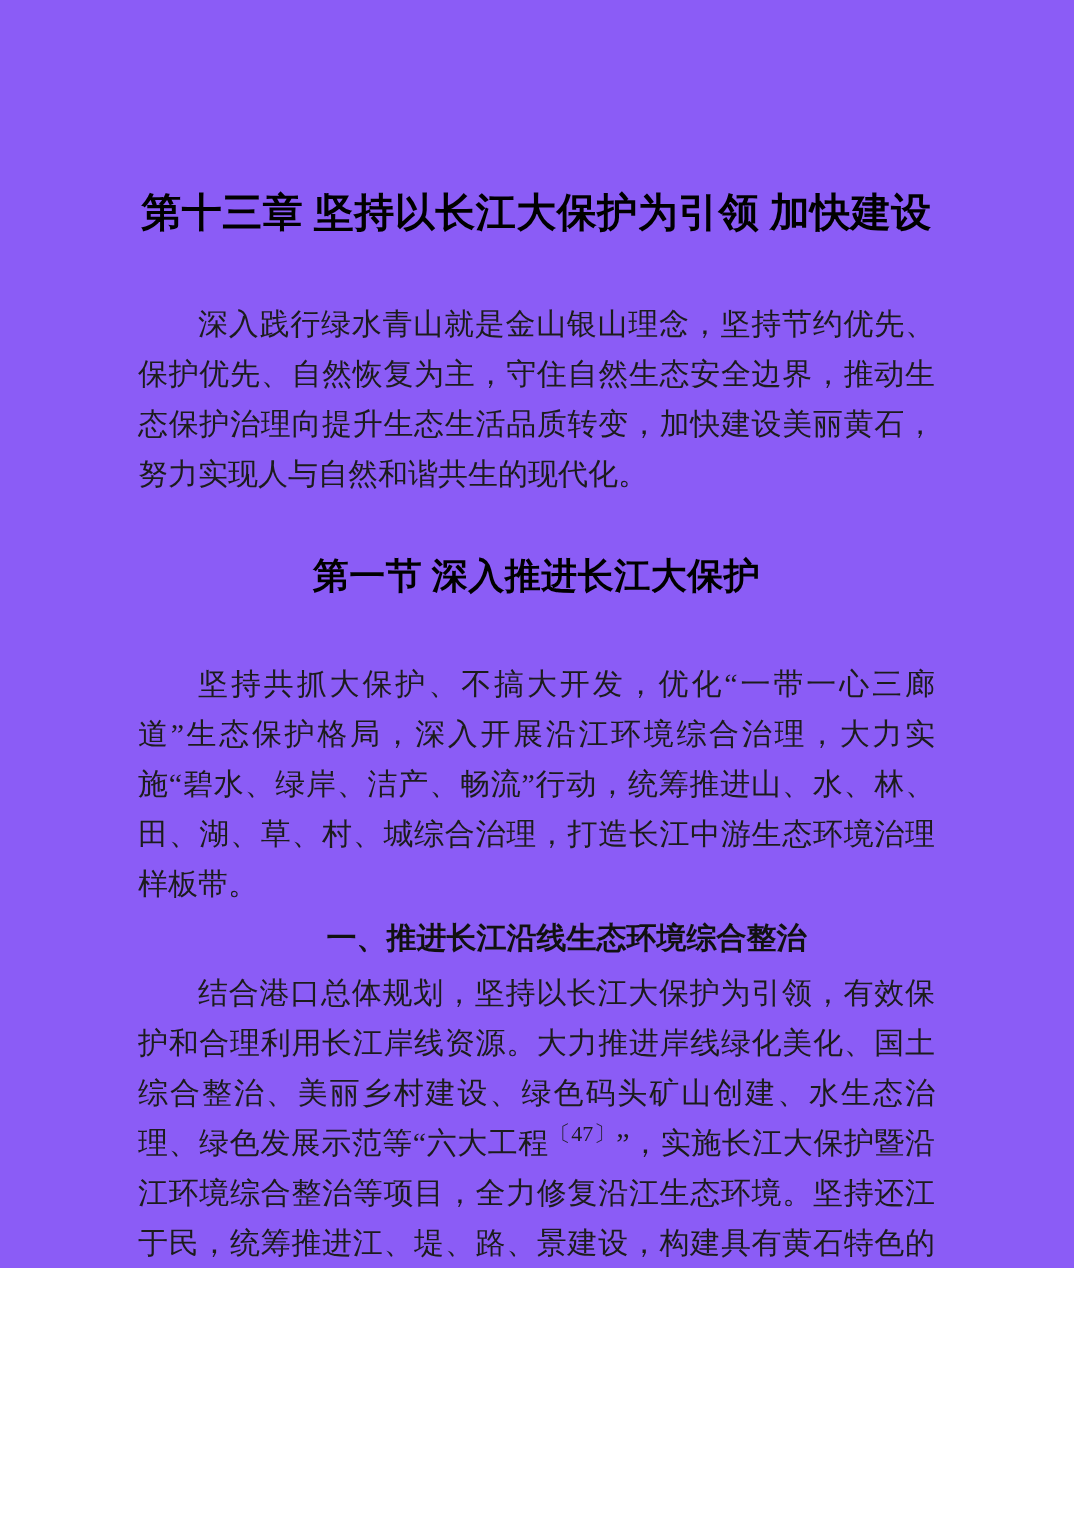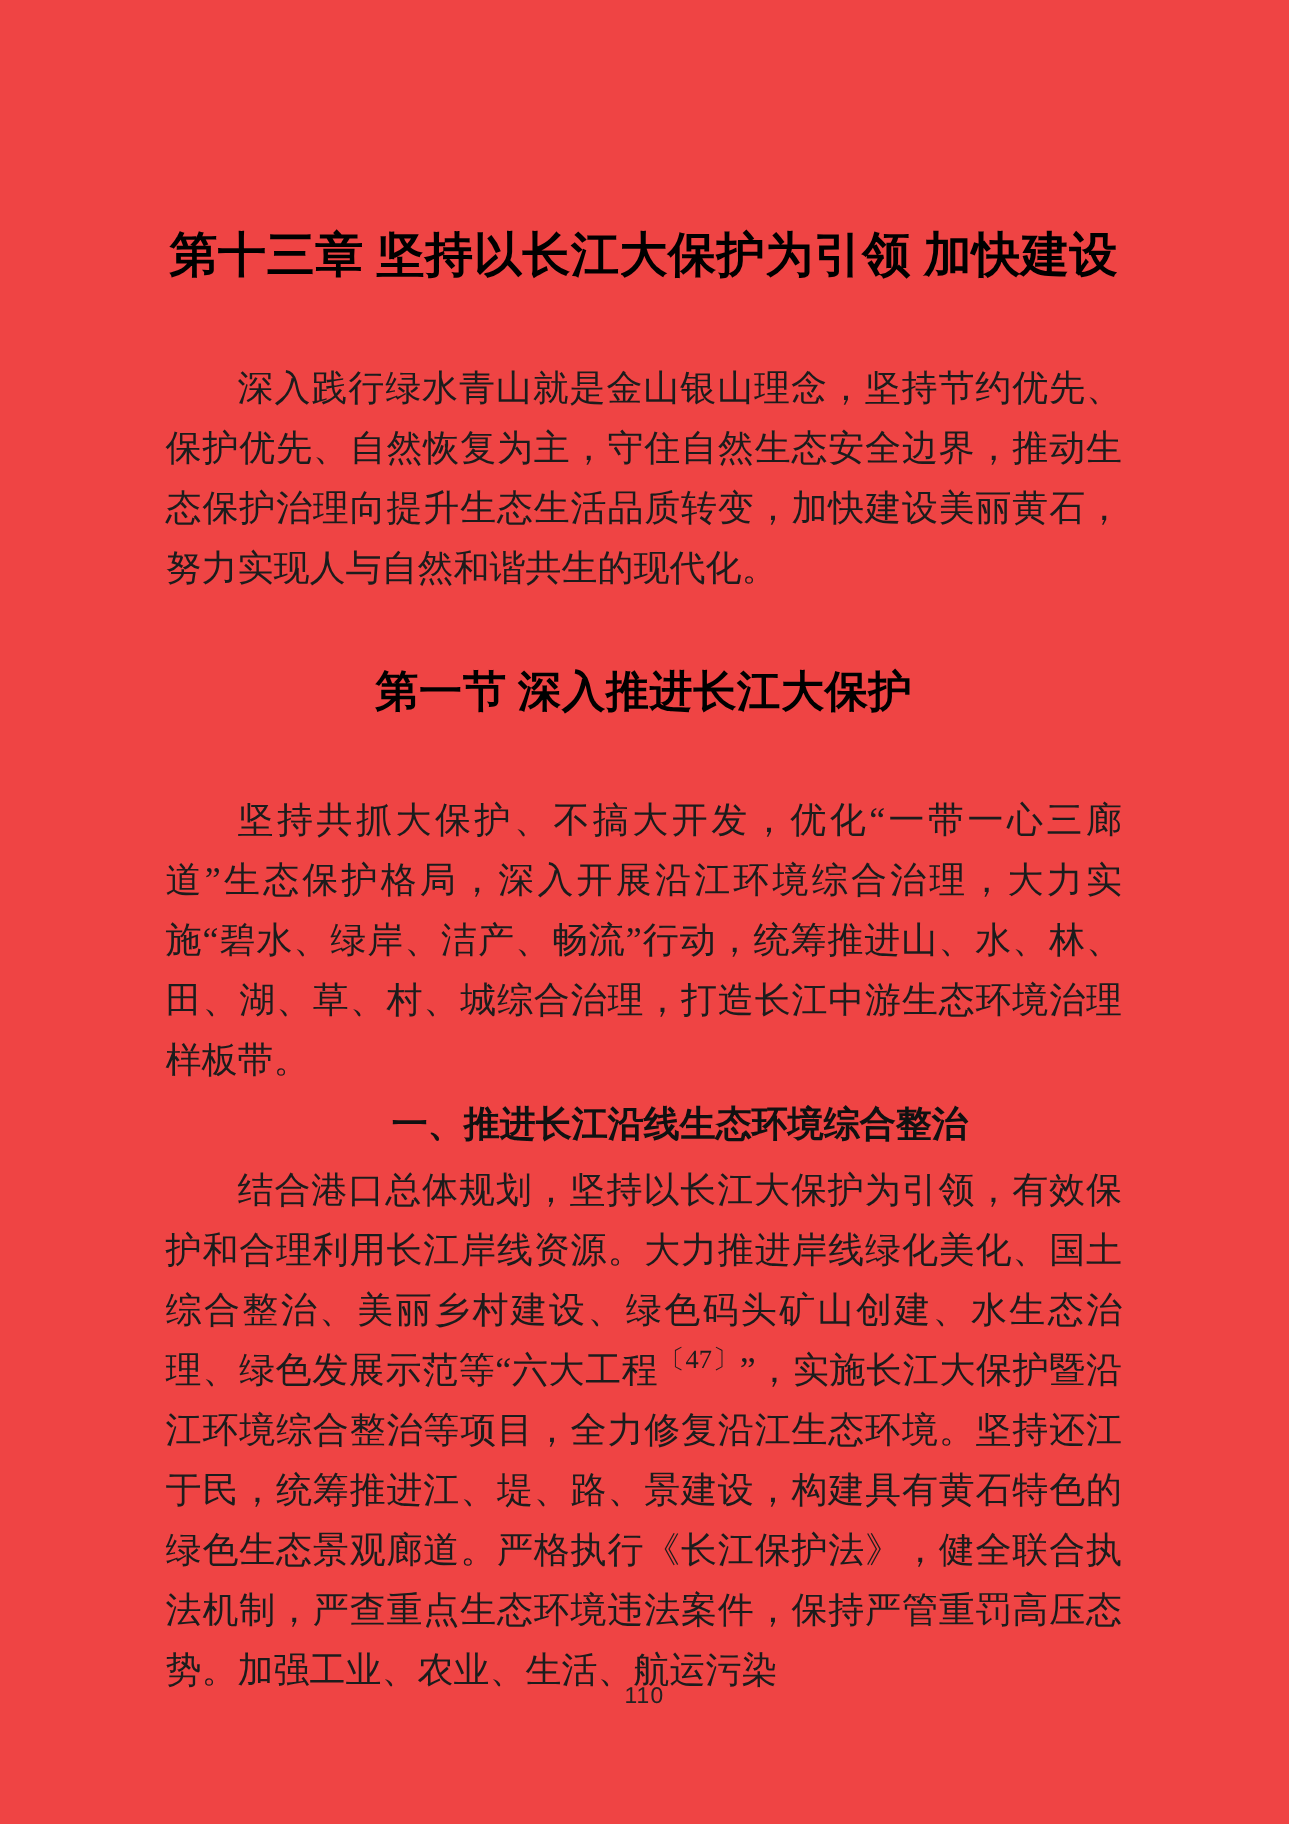--- a/index.html
+++ b/index.html
@@ -3,22 +3,22 @@
 <meta charset="utf-8">
 <style>
   html, body {
     margin: 0;
     padding: 0;
     background: #ffffff;
   }
   .page {
     position: relative;
     width: 1074px;
-    height: 1520px;
-    background: #ef4444;
+    height: 1268px;
+    background: #8b5cf6;
     color: #1c1c1c;
     overflow: hidden;
     font-family: "Liberation Serif", "DejaVu Serif", serif;
   }
   .content {
     padding: 0 139px 0 138px;
   }
   .chapter-heading {
     margin: 0;
     padding-top: 186px;

